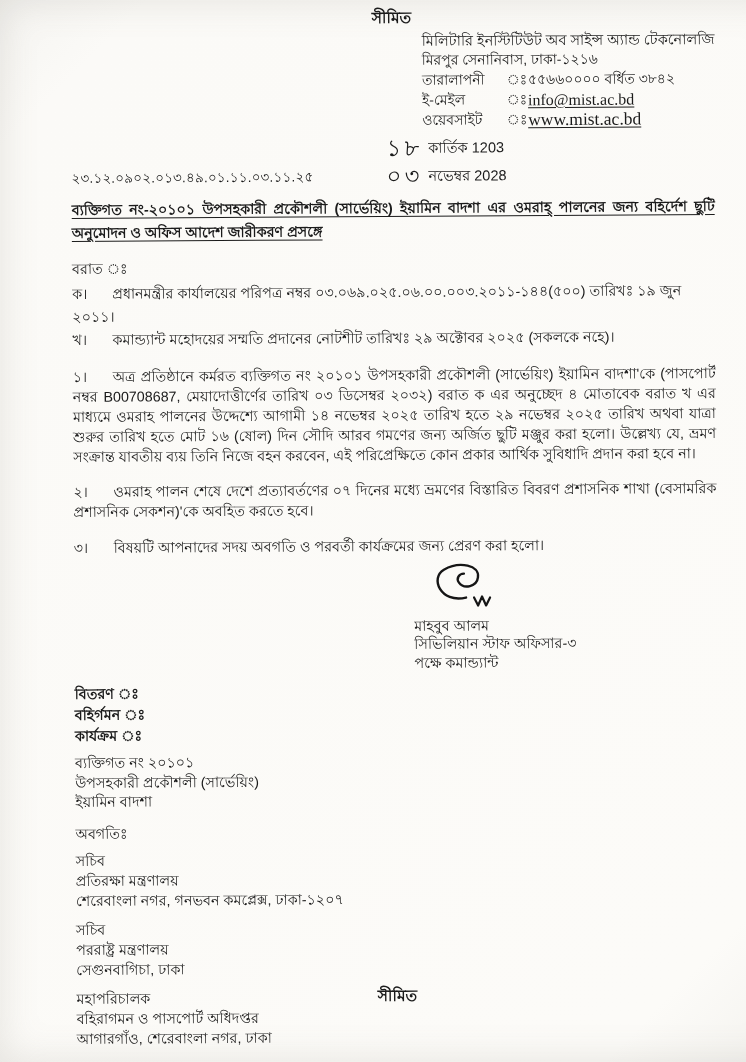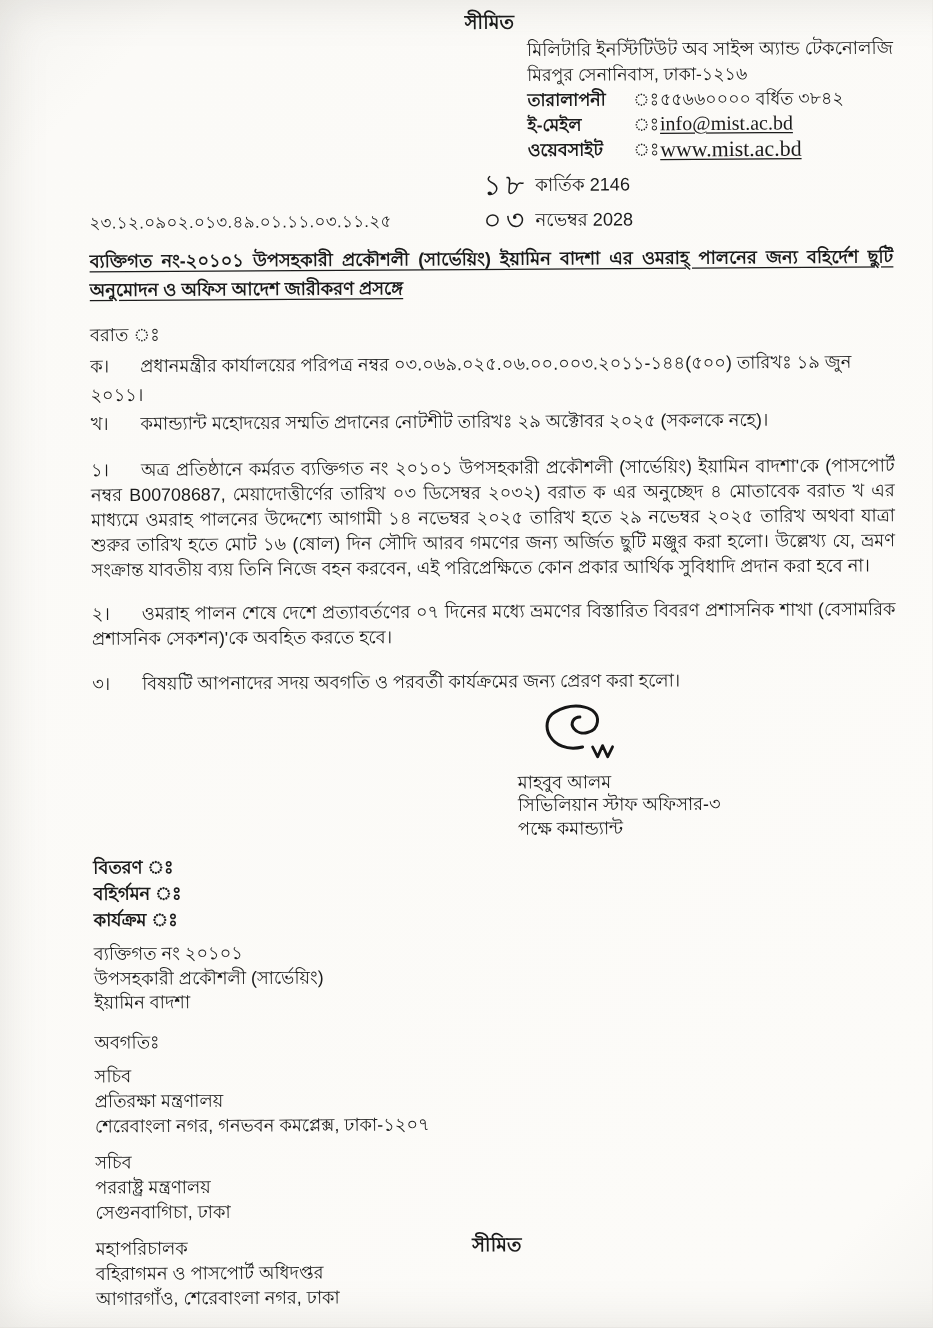--- a/index.html
+++ b/index.html
@@ -25,21 +25,21 @@
   .classification{
     position:absolute;left:0;right:0;text-align:center;
     font-weight:bold;font-size:15.5px;
   }
   .cls-top{top:6px;}
   .cls-bottom{top:984px;}
   
   .letterhead{position:absolute;top:32px;left:424px;width:300px;font-size:14px;line-height:19px;}
   .lh-org{font-size:14.5px;}
   .lh-row{display:flex;margin-top:1px;}
-  .lh-label{width:84px;flex:none;font-weight:bold;}
+  .lh-label{width:84px;flex:none;}
   .lh-sep{width:22px;flex:none;text-align:center;}
   .lh-val{flex:1;}
   .latin{font-family:"Liberation Serif","DejaVu Serif",serif;}
   .linklike{text-decoration:underline;text-underline-offset:2px;}
   .lh-email{font-size:16px;}
   .lh-web{font-size:17.5px;}
   
   .hand{font-size:23px;font-weight:500;letter-spacing:3px;transform:skewX(-4deg);display:inline-block;vertical-align:-3px;margin-right:6px;}
   .dateline{position:absolute;left:388px;font-size:14.5px;}
   .date-bn{top:130px;}
@@ -90,21 +90,21 @@
       <span class="lh-val latin linklike lh-email">info@mist.ac.bd</span>
     </div>
     <div class="lh-row">
       <span class="lh-label">ওয়েবসাইট</span>
       <span class="lh-sep">ঃ</span>
       <span class="lh-val latin linklike lh-web">www.mist.ac.bd</span>
     </div>
   </div>
 
   <div class="dateline date-bn">
-    <span class="hand">১৮</span><span>কার্তিক 2146</span>
+    <span class="hand">১৮</span><span>কার্তিক 1203</span>
   </div>
 
   <div class="refnum">২৩.১২.০৯০২.০১৩.৪৯.০১.১১.০৩.১১.২৫</div>
 
   <div class="dateline date-gr">
     <span class="hand">০৩</span><span>নভেম্বর 2028</span>
   </div>
 
   <div class="main">
 

